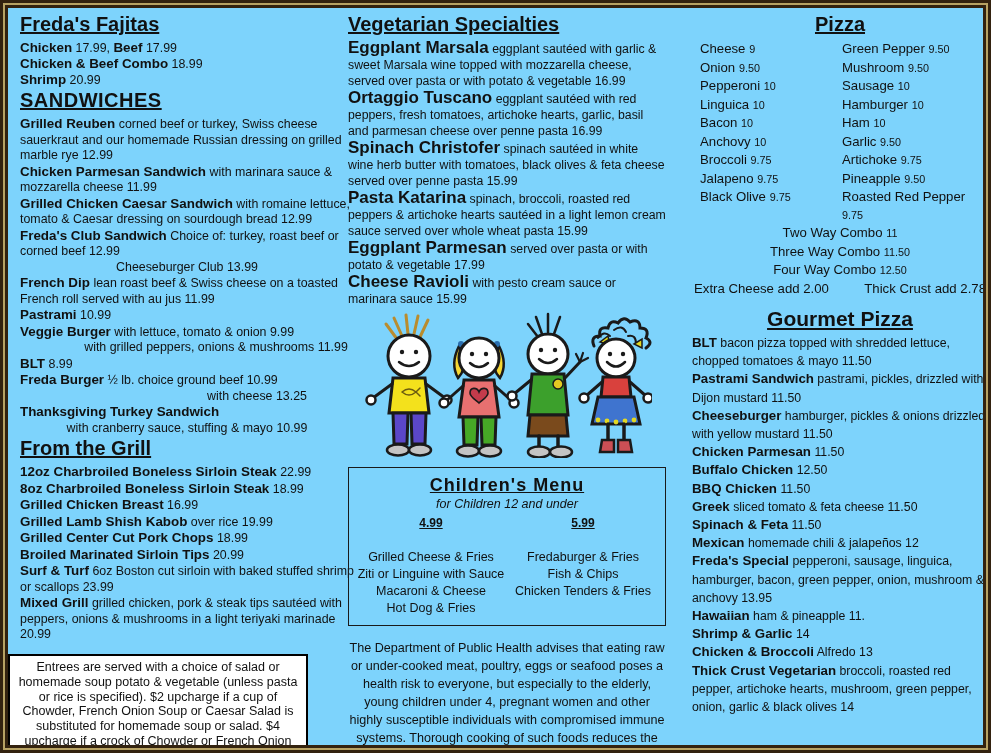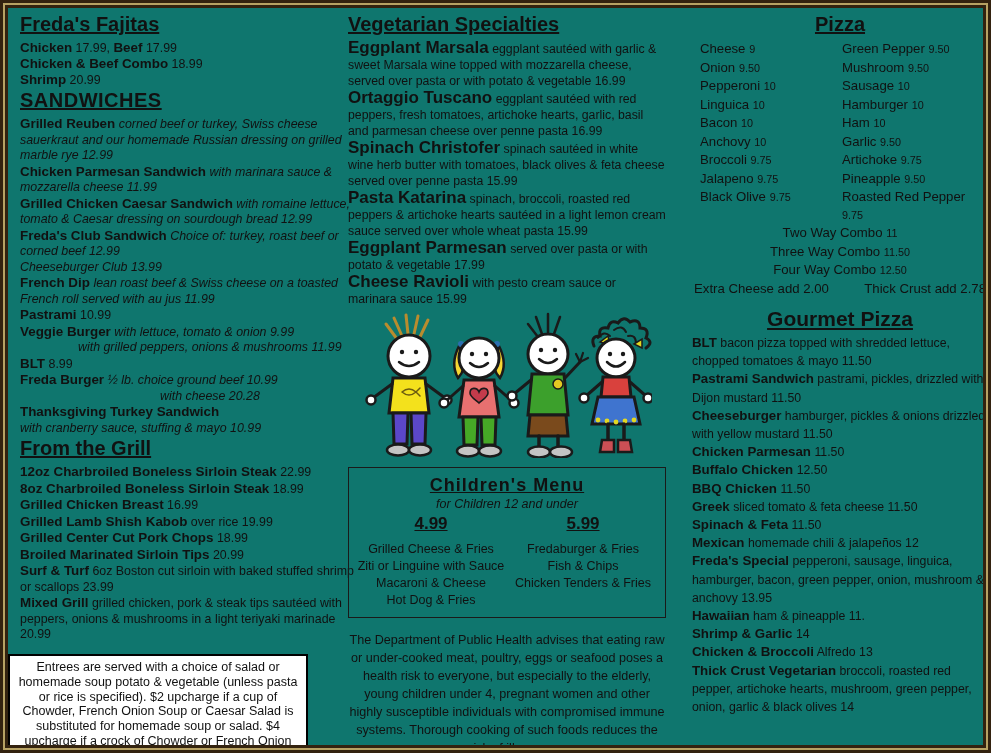--- a/index.html
+++ b/index.html
@@ -1,43 +1,43 @@
 <!DOCTYPE html>
 <html><head>
 <meta charset="utf-8">
 <style>
   html,body{margin:0;padding:0;background:#33220f;}
   *{box-sizing:border-box;}
   .frame{width:991px;height:753px;background:#33220f;padding:3px;}
   .frame2{border:2px solid #b7a263;width:100%;height:100%;}
-  .page{border:3px solid #33220f;background:#0f766e;width:100%;height:100%;position:relative;overflow:hidden;
+  .page{border:3px solid #33220f;background:#7dd3fc;width:100%;height:100%;position:relative;overflow:hidden;
         font-family:"Liberation Sans",sans-serif;color:#111;}
   .col{position:absolute;top:4px;}
   .col-left{left:12px;width:334px;}
   .col-mid{left:340px;width:318px;}
   .col-right{left:684px;width:296px;}
   h1,h2{font-size:20px;font-weight:bold;margin:0 0 3px 0;text-decoration:underline;line-height:25px;}
   h2.caps{letter-spacing:0.5px;}
   .ctr{text-align:center;}
   .mi{font-size:12.4px;line-height:15.5px;}
   .mi b{font-size:13.4px;}
-  .it{font-style:italic;}
+  .it{text-align:center;}
   .sub-ind1{padding-left:58px;}
   .sub-ind2{padding-left:140px;}
   .frow{font-size:12.4px;line-height:16px;}
   .frow b{font-size:13.4px;}
   .vi{font-size:12.3px;line-height:16px;margin-bottom:1px;}
   .vi b{font-size:17px;}
   .clipart{margin:5px 0 2px 0;}
   .kidsbox{border:1.5px solid #1a1a1a;margin-top:5px;padding:5px 6px 8px 6px;text-align:center;}
   .kids-title{font-size:18px;font-weight:bold;text-decoration:underline;letter-spacing:1px;margin:2px 0 1px 0;}
   .kids-sub{font-style:italic;font-size:12.5px;margin-bottom:4px;}
   .kidcols{display:flex;}
   .kidcol{flex:1;font-size:12.5px;line-height:17px;}
-  .kidprice{font-weight:bold;text-decoration:underline;margin-bottom:9px;font-size:17px;}
+  .kidprice{font-weight:bold;text-decoration:underline;margin-bottom:17px;font-size:12px;}
   .health{margin-top:13px;text-align:center;font-size:12.6px;line-height:18px;}
   .pzwrap{display:flex;font-size:13.2px;line-height:17.5px;padding-left:8px;}
   .pzcol1{width:142px;}
   .pzcol2{flex:1;}
   .pz .pp,.combo .pp{font-size:10.8px;}
   .combo{text-align:center;font-size:13.2px;line-height:17.5px;}
   .extras{display:flex;justify-content:space-between;font-size:13.2px;line-height:17.5px;padding:0 2px;}
   .gi{font-size:12.3px;line-height:18.2px;}
   .gi b{font-size:13.3px;}
   .entrees{position:absolute;left:0px;top:646px;width:300px;border:2px solid #000;
@@ -61,21 +61,21 @@
     <div class="mi"><b>Chicken Parmesan Sandwich</b> <span class="it">with marinara sauce &amp; mozzarella cheese 11.99</span></div>
     <div class="mi"><b>Grilled Chicken Caesar Sandwich</b> <span class="it">with romaine lettuce, tomato &amp; Caesar dressing on sourdough bread 12.99</span></div>
     <div class="mi"><b>Freda's Club Sandwich</b> <span class="it">Choice of: turkey, roast beef or corned beef 12.99</span>
       <div class="it">Cheeseburger Club 13.99</div></div>
     <div class="mi"><b>French Dip</b> <span class="it">lean roast beef &amp; Swiss cheese on a toasted French roll served with au jus 11.99</span></div>
     <div class="mi"><b>Pastrami</b> <span>10.99</span></div>
     <div class="mi"><b>Veggie Burger</b> <span class="it">with lettuce, tomato &amp; onion 9.99</span>
       <div class="it sub-ind1">with grilled peppers, onions &amp; mushrooms 11.99</div></div>
     <div class="mi"><b>BLT</b> <span>8.99</span></div>
     <div class="mi"><b>Freda Burger</b> <span class="it">½ lb. choice ground beef 10.99</span>
-      <div class="it sub-ind2">with cheese 20.28</div></div>
+      <div class="it sub-ind2">with cheese 13.25</div></div>
     <div class="mi"><b>Thanksgiving Turkey Sandwich</b>
       <div class="it">with cranberry sauce, stuffing &amp; mayo 10.99</div></div>
 
     <h2>From the Grill</h2>
     <div class="mi"><b>12oz Charbroiled Boneless Sirloin Steak</b> <span>22.99</span></div>
     <div class="mi"><b>8oz Charbroiled Boneless Sirloin Steak</b> <span>18.99</span></div>
     <div class="mi"><b>Grilled Chicken Breast</b> <span>16.99</span></div>
     <div class="mi"><b>Grilled Lamb Shish Kabob</b> <span>over rice 19.99</span></div>
     <div class="mi"><b>Grilled Center Cut Pork Chops</b> <span>18.99</span></div>
     <div class="mi"><b>Broiled Marinated Sirloin Tips</b> <span>20.99</span></div>

